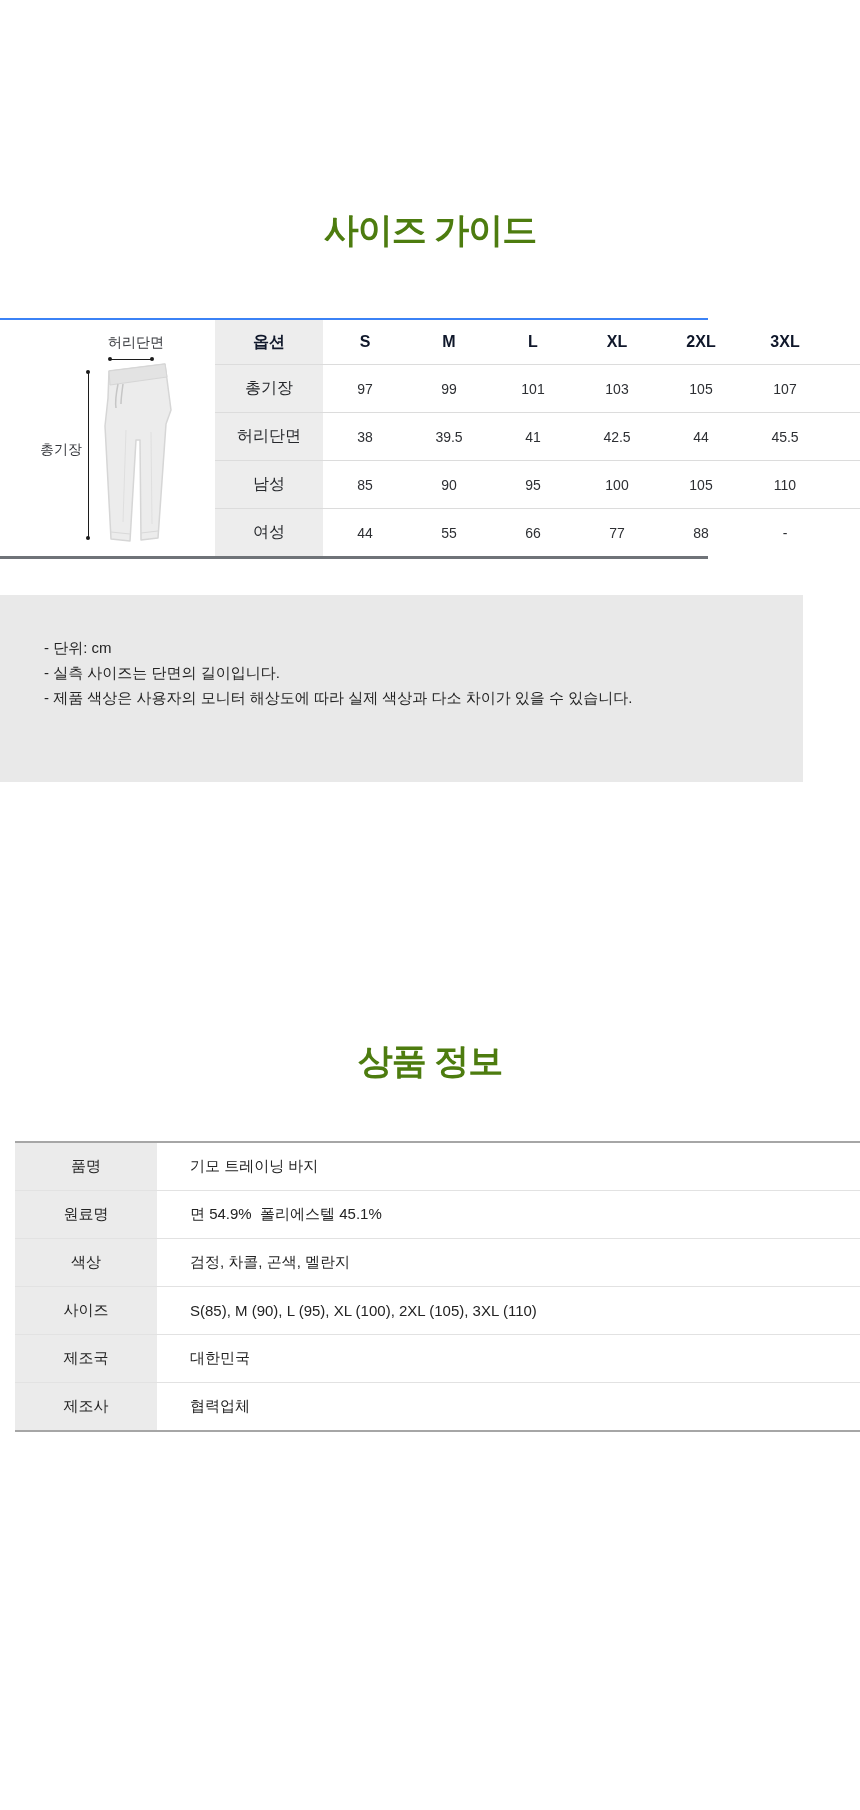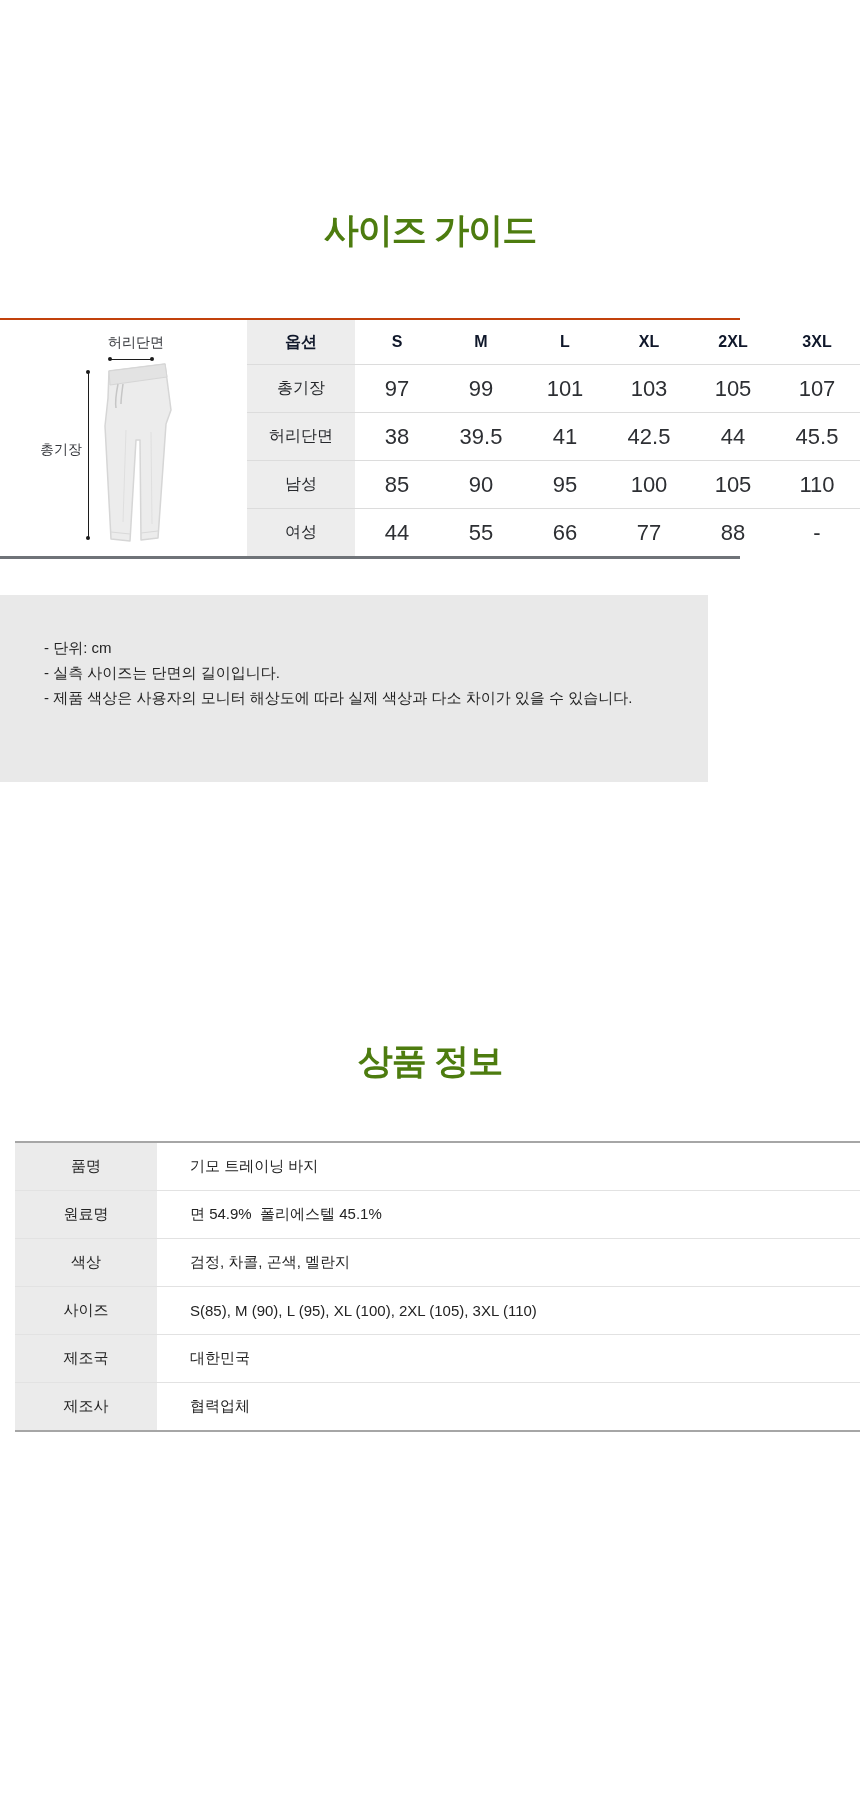--- a/index.html
+++ b/index.html
@@ -11,34 +11,33 @@
   .section-title {
     position:absolute; left:0; width:860px; text-align:center;
     font-size:35px; font-weight:700; color:#4d7c0f; letter-spacing:-1px; margin:0;
   }
   #size-guide-title { top:207px; }
   #product-info-title { top:1038px; }
 
   
   .size-block {
     position:absolute; top:318px; left:0; width:708px;
-    border-top:2px solid #c2410c; border-bottom:3px solid #6f7378;
+    border-top:2px solid #3b82f6; border-bottom:3px solid #6f7378;
     box-sizing:content-box;
-    padding-left:32px;
   }
   table.size-table {
     border-collapse:collapse; table-layout:fixed;
     margin-left:215px; width:645px;
   }
   .size-table th, .size-table td {
     padding:0; text-align:center; vertical-align:middle;
     border-bottom:1px solid #dcdcdc;
   }
   .size-table th { height:44px; font-size:16px; font-weight:700; color:#0f172a; }
-  .size-table td { height:47px; font-size:22px; font-weight:400; color:#2d2f33; }
+  .size-table td { height:47px; font-size:14px; font-weight:400; color:#2d2f33; }
   .size-table .lbl { background:#ededed; }
   .size-table td.lbl { font-size:16px; color:#26282c; }
   .size-table tr:last-child td { border-bottom:none; }
 
   
   .diagram { position:absolute; top:0; left:0; width:215px; height:242px; }
   .diagram .dim-label { position:absolute; font-size:14px; color:#33353a; }
   .waist-label { top:14px; left:96px; width:80px; text-align:center; }
   .length-label { top:121px; left:28px; width:54px; text-align:right; }
   .waist-line {
@@ -51,21 +50,21 @@
   }
   .dot { position:absolute; width:4px; height:4px; background:#1c1c1c; border-radius:50%; }
   .waist-line .dot.d1 { left:-2px; top:-3.5px; }
   .waist-line .dot.d2 { right:-2px; top:-3.5px; }
   .length-line .dot.d1 { left:-3.5px; top:-2px; }
   .length-line .dot.d2 { left:-3.5px; bottom:-2px; }
   .pants-svg { position:absolute; top:40px; left:96px; }
 
   
   .notice {
-    position:absolute; top:595px; left:0; width:708px; height:187px;
+    position:absolute; top:595px; left:0; width:803px; height:187px;
     background:#e9e9e9; box-sizing:border-box; padding:40px 44px 0 44px;
   }
   .notice p { margin:0; font-size:15px; line-height:25px; color:#232323; }
 
   
   table.info-table {
     position:absolute; top:1141px; left:0; width:860px;
     border-collapse:collapse; table-layout:fixed;
     border-top:2px solid #a6a6a6; border-bottom:2px solid #a6a6a6;margin-left:15px;
   }

